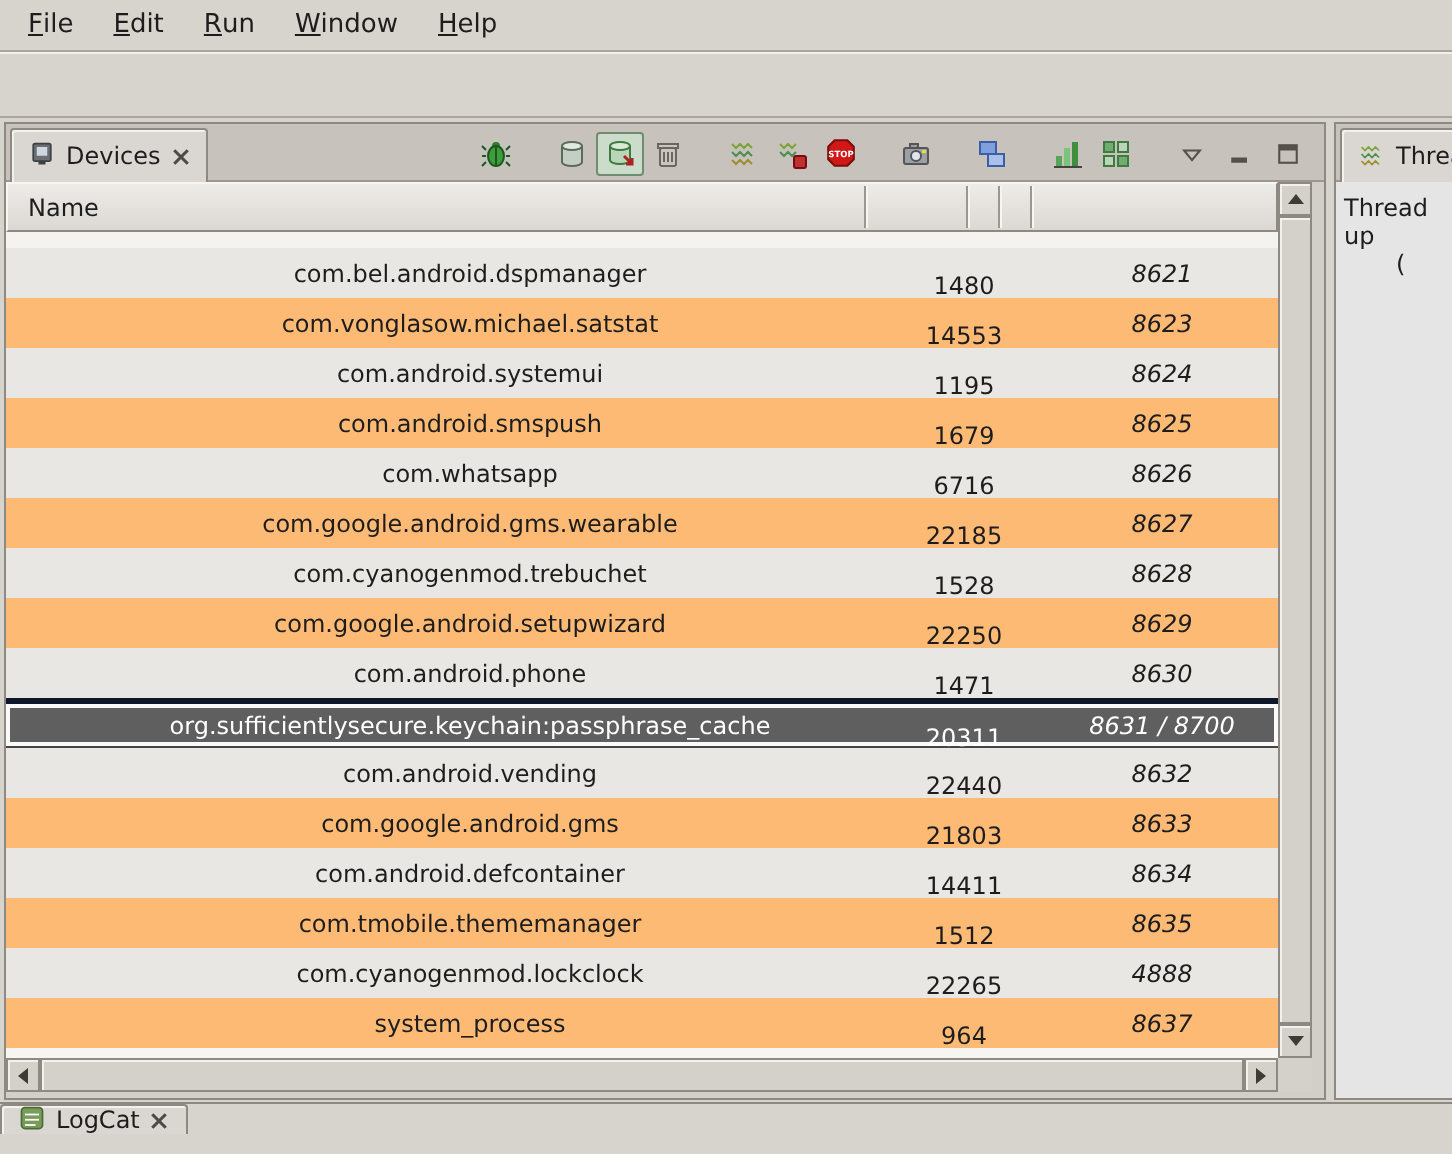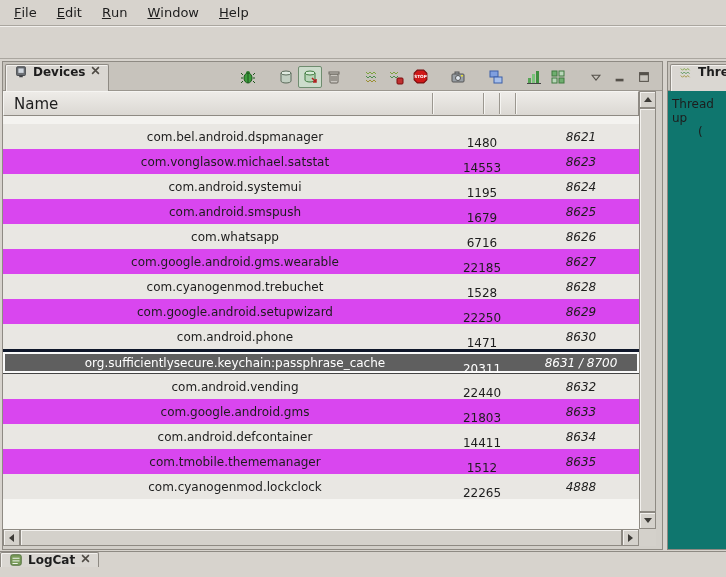--- a/index.html
+++ b/index.html
@@ -14,39 +14,39 @@
 
   
   #toolbar-strip { position:absolute; left:0; top:26px; width:726px; height:33px; background:#d7d3cd; border-bottom:1px solid #aaa69f; box-shadow:inset 0 1px 0 #f2f0ed; }
 
   
   .panel { position:absolute; border:1px solid #8e8a83; background:#d2cfc9; overflow:hidden; }
   #devices-panel { left:2px; top:61px; width:661px; height:489px; }
   #threads-panel { left:667px; top:61px; width:59px; height:489px; border-right:none; }
 
   .tabbar { position:absolute; left:0; top:0; right:0; height:29px; background:#c7c3bc; border-bottom:1px solid #9b978f; }
-  .view-tab { position:absolute; left:2px; top:2px; height:27px; display:flex; gap:5px; padding:0 8px; background:#dad7d2; border:1px solid #8e8a83; border-bottom:none; border-radius:2px 2px 0 0; box-shadow:inset 1px 1px 0 #f3f1ee; white-space:nowrap;font-weight:bold; }
+  .view-tab { position:absolute; left:2px; top:2px; height:27px; display:flex; align-items:center; gap:5px; padding:0 8px; background:#dad7d2; border:1px solid #8e8a83; border-bottom:none; border-radius:2px 2px 0 0; box-shadow:inset 1px 1px 0 #f3f1ee; white-space:nowrap; }
   .tab-label { font-size:12px; }
   .close-btn { display:inline-flex; width:10px; height:10px; align-items:center; justify-content:center; }
 
   
   .view-toolbar { position:absolute; right:6px; top:2px; height:25px; display:flex; align-items:center; }
   .tbtn { width:24px; height:22px; display:flex; align-items:center; justify-content:center; }
   .tbtn.gap { margin-left:14px; }
   .tbtn.pressed { border:1px solid #6f8c6f; background:#ccdccb; border-radius:2px; }
 
   
   .theader { position:absolute; left:0; top:29px; width:636px; height:25px; background:linear-gradient(#eeece8,#dbd8d3); border-top:1px solid #f6f5f2; border-left:1px solid #f6f5f2; border-bottom:1px solid #8e8a83; border-right:1px solid #8e8a83; }
-  .hcell-name { position:absolute; left:10px; top:0; height:100%; display:flex; align-items:center; font-size:15px; }
+  .hcell-name { position:absolute; left:10px; top:0; height:100%; display:flex; align-items:center; font-size:12px; }
   .hdiv { position:absolute; top:1px; bottom:1px; width:2px; border-left:1px solid #9b978f; border-right:1px solid #f6f5f2; }
 
   .tbody { position:absolute; left:0; top:54px; width:636px; height:413px; background:#f6f5f2; overflow:hidden; }
   .row-sliver { height:8px; background:#f4f3f0; }
   .trow { display:flex; height:25px; align-items:center; background:#e9e7e3;text-align:center; }
-  .trow.alt { background:#d946ef; }
+  .trow.alt { background:#fdba74; }
   .trow.sel { box-shadow:inset 0 0 0 2px #fafafa; border-top:3px solid #0f172a; border-bottom:1px solid #454545; }
   .cell { overflow:hidden; white-space:nowrap; }
   .cell.name { flex:0 0 428px; padding-left:36px; }
   .cell.pid  { flex:0 0 83px;  padding-left:19px;margin-top:12px; }
   .cell.port { flex:1 1 auto;  padding-left:9px;font-style:italic; }
 
   
   .vscroll { position:absolute; left:636px; top:29px; width:17px; height:438px; background:#c6c2bb; }
   .hscroll { position:absolute; left:0; top:467px; width:636px; height:17px; background:#c6c2bb; }
   .sb-btn { position:absolute; width:17px; height:17px; background:#d4d1cb; border:1px solid #8e8a83; box-shadow:inset 1px 1px 0 #f3f1ee; display:flex; align-items:center; justify-content:center; }
@@ -54,21 +54,21 @@
   .sb-btn.lf { left:0; top:0; } .sb-btn.rt { right:0; top:0; }
   .vthumb { position:absolute; left:0; top:17px; width:17px; height:404px; background:#d4d1cb; border:1px solid #8e8a83; box-shadow:inset 1px 1px 0 #f3f1ee; }
   .hthumb { position:absolute; left:17px; top:0; width:602px; height:17px; background:#d4d1cb; border:1px solid #8e8a83; box-shadow:inset 1px 1px 0 #f3f1ee; }
   .corner { position:absolute; left:636px; top:467px; width:17px; height:17px; background:#d4d1cb; }
   .ar-up    { width:0; height:0; border-left:4px solid transparent; border-right:4px solid transparent; border-bottom:5px solid #3d3b37; }
   .ar-down  { width:0; height:0; border-left:4px solid transparent; border-right:4px solid transparent; border-top:5px solid #3d3b37; }
   .ar-left  { width:0; height:0; border-top:4px solid transparent; border-bottom:4px solid transparent; border-right:5px solid #3d3b37; }
   .ar-right { width:0; height:0; border-top:4px solid transparent; border-bottom:4px solid transparent; border-left:5px solid #3d3b37; }
 
   
-  .threads-content { position:absolute; left:0; top:29px; right:0; bottom:0; background:#0f766e; padding:6px 0 0 4px; font-size:12px; }
+  .threads-content { position:absolute; left:0; top:29px; right:0; bottom:0; background:#e5e5e5; padding:6px 0 0 4px; font-size:12px; }
   .threads-line2 { margin-left:26px; }
 
   
   #logcat-strip { position:absolute; left:0; top:551px; width:726px; height:26px; background:#d7d3cd; border-top:1px solid #8e8a83; }
   #logcat-strip .view-tab { left:0; top:0; height:15px; }
 </style>
 </head>
 <body>
 
 <div id="root">
@@ -279,20 +279,25 @@
         </div>
         <div class="trow alt">
           <div class="cell name">com.tmobile.thememanager</div>
           <div class="cell pid">1512</div>
           <div class="cell port">8635</div>
         </div>
         <div class="trow">
           <div class="cell name">com.cyanogenmod.lockclock</div>
           <div class="cell pid">22265</div>
           <div class="cell port">4888</div>
+        </div>
+        <div class="trow alt">
+          <div class="cell name">system_process</div>
+          <div class="cell pid">964</div>
+          <div class="cell port">8637</div>
         </div>
       </div>
 
     <div class="vscroll">
       <div class="sb-btn up">
           <span class="ar-up"></span>
         </div>
       <div class="vthumb"></div>
       <div class="sb-btn down">
           <span class="ar-down"></span>

